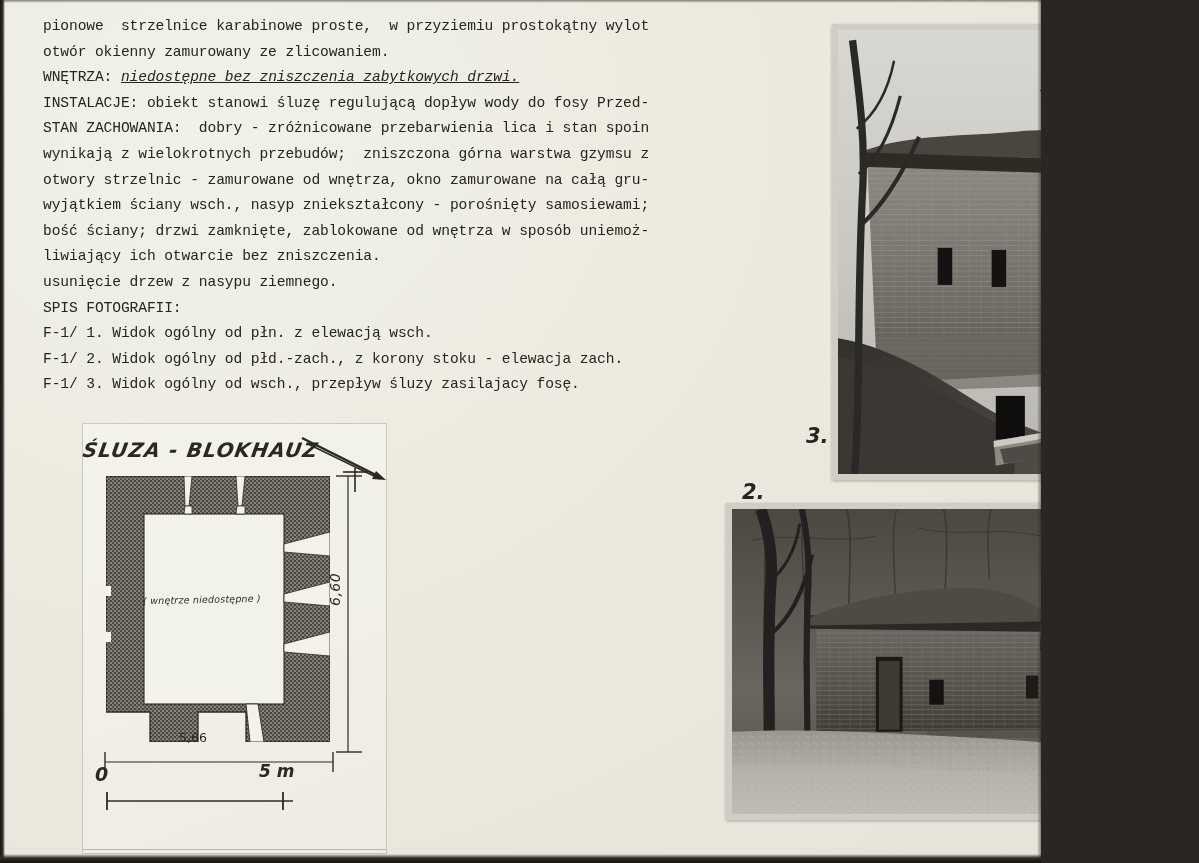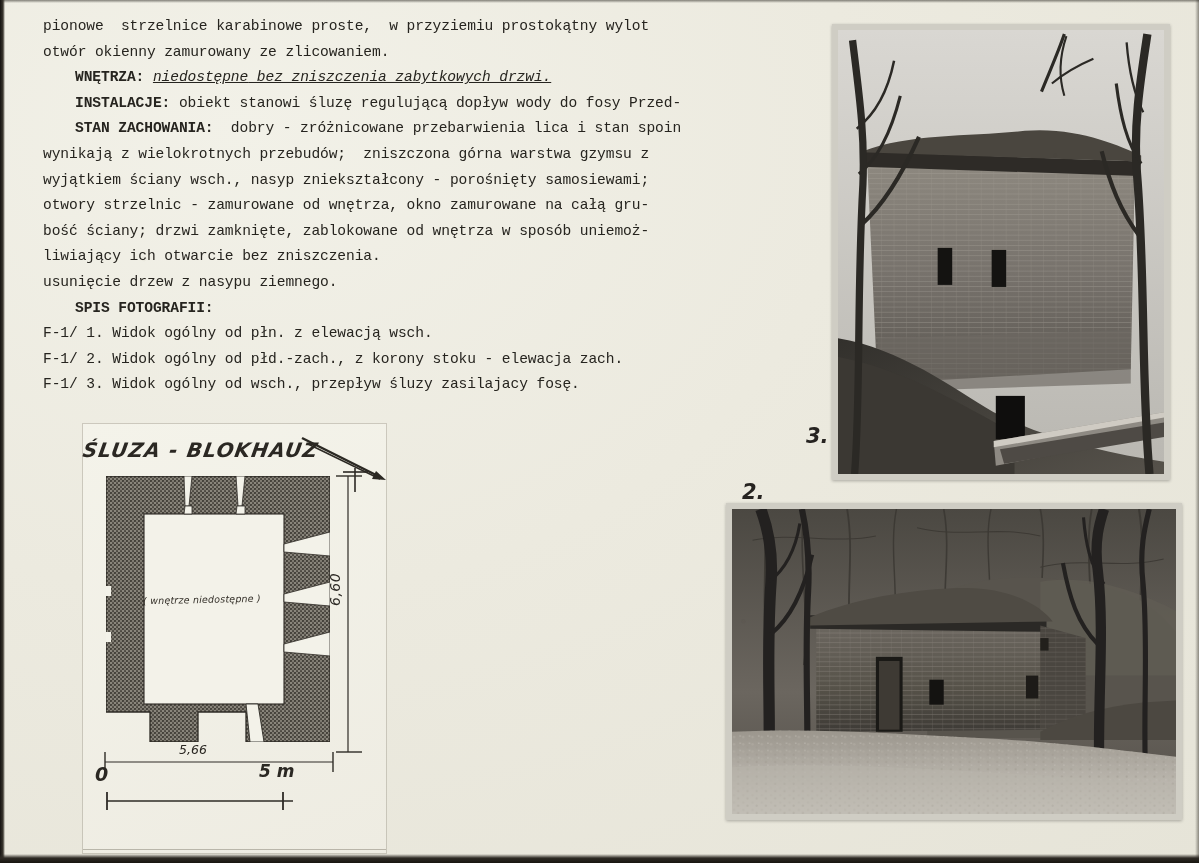--- a/index.html
+++ b/index.html
@@ -3,21 +3,21 @@
 <meta charset="utf-8">
 <style>
   html,body{margin:0;padding:0;}
   body{
     width:1199px;height:863px;
     background:#2a2722;
     font-family:"Liberation Mono", monospace;
     overflow:hidden;
   }
   #sheet{
-    position:absolute;left:0;top:0;width:1199px;height:863px;
+    position:absolute;left:0;top:0;width:1041px;height:863px;
     background:
       radial-gradient(ellipse at 20% 15%, #f2f1e8 0%, #eceadf 45%, #e6e4d8 100%);
     overflow:hidden;
   }
   
   .edge{position:absolute;background:#1d1a16;}
   .edge.left{left:0;top:0;width:5px;height:863px;
     background:linear-gradient(to right,#141210,#3b372f 60%,rgba(60,56,48,0));}
   .edge.bottom{left:0;bottom:0;width:1199px;height:9px;
     background:linear-gradient(to top,#17150f,#2e2a24 55%,rgba(50,46,40,0));}
@@ -27,21 +27,21 @@
     background:linear-gradient(to left,rgba(45,42,36,.5),rgba(45,42,36,0));}
 
   
   #textblock{
     position:absolute;left:43px;top:14px;width:780px;
     font-size:14.6px;line-height:25.6px;
     color:#26241f;
     letter-spacing:-0.1px;
   }
   #textblock .ln{white-space:pre;}
-  .bold{font-weight:bold;margin-left:32px;}
+  .bold{font-weight:normal;}
   .ital{font-style:italic;text-decoration:underline;}
   .uline{text-decoration:underline;font-style:italic;text-align:center;}
 
   
   #drawpanel{
     position:absolute;left:83px;top:424px;width:303px;height:429px;
     background:linear-gradient(160deg,#f4f3ea 0%,#eeece2 100%);
     box-shadow:0 0 0 1px rgba(140,136,120,.35);
   }
   #drawpanel:after{
@@ -67,23 +67,23 @@
   #dimvlabel{
     position:absolute;left:244px;top:182px;
     font-family:"DejaVu Sans", sans-serif;
     font-style:italic;font-size:14px;color:#2b2823;
     transform:rotate(-90deg);transform-origin:left top;
     letter-spacing:.5px;
   }
   
   #dimh{position:absolute;left:14px;top:322px;width:246px;height:26px;}
   #dimhlabel{
-    position:absolute;left:96px;top:318px;
+    position:absolute;left:96px;top:306px;
     font-family:"DejaVu Sans", sans-serif;
-    font-style:italic;font-size:12.5px;color:#2b2823;
+    font-size:12.5px;color:#2b2823;
   }
   
   #scalebar{position:absolute;left:14px;top:366px;width:230px;height:22px;}
   #scale0{position:absolute;left:12px;top:339px;
     font-family:"DejaVu Sans", sans-serif;font-style:italic;font-weight:bold;
     font-size:19px;color:#2b2823;}
   #scale5{position:absolute;left:176px;top:337px;
     font-family:"DejaVu Sans", sans-serif;font-style:italic;font-weight:bold;
     font-size:17px;color:#2b2823;}
   #interiorlabel{
@@ -123,22 +123,22 @@
   <div id="textblock">
     <div class="ln">pionowe  strzelnice karabinowe proste,  w przyziemiu prostokątny wylot</div>
     <div class="ln">otwór okienny zamurowany ze zlicowaniem.</div>
 
     <div class="ln"><span class="bold">WNĘTRZA:</span><span> </span><span class="uline">niedostępne</span><span class="ital"> bez zniszczenia zabytkowych drzwi.</span></div>
 
     <div class="ln"><span class="bold">INSTALACJE:</span><span> obiekt stanowi śluzę regulującą dopływ wody do fosy Przed-</span></div>
 
     <div class="ln"><span class="bold">STAN ZACHOWANIA:</span><span>  dobry - zróżnicowane przebarwienia lica i stan spoin</span></div>
     <div class="ln">wynikają z wielokrotnych przebudów;  zniszczona górna warstwa gzymsu z</div>
+    <div class="ln">otwory strzelnic - zamurowane od wnętrza, okno zamurowane na całą gru-</div>
     <div class="ln">wyjątkiem ściany wsch., nasyp zniekształcony - porośnięty samosiewami;</div>
-    <div class="ln">otwory strzelnic - zamurowane od wnętrza, okno zamurowane na całą gru-</div>
     <div class="ln">bość ściany; drzwi zamknięte, zablokowane od wnętrza w sposób uniemoż-</div>
     <div class="ln">liwiający ich otwarcie bez zniszczenia.</div>
 
     <div class="ln">usunięcie drzew z nasypu ziemnego.</div>
 
     <div class="ln bold">SPIS FOTOGRAFII:</div>
     <div class="ln">F-1/ 1. Widok ogólny od płn. z elewacją wsch.</div>
     <div class="ln">F-1/ 2. Widok ogólny od płd.-zach., z korony stoku - elewacja zach.</div>
     <div class="ln">F-1/ 3. Widok ogólny od wsch., przepływ śluzy zasilajacy fosę.</div>
   </div>

